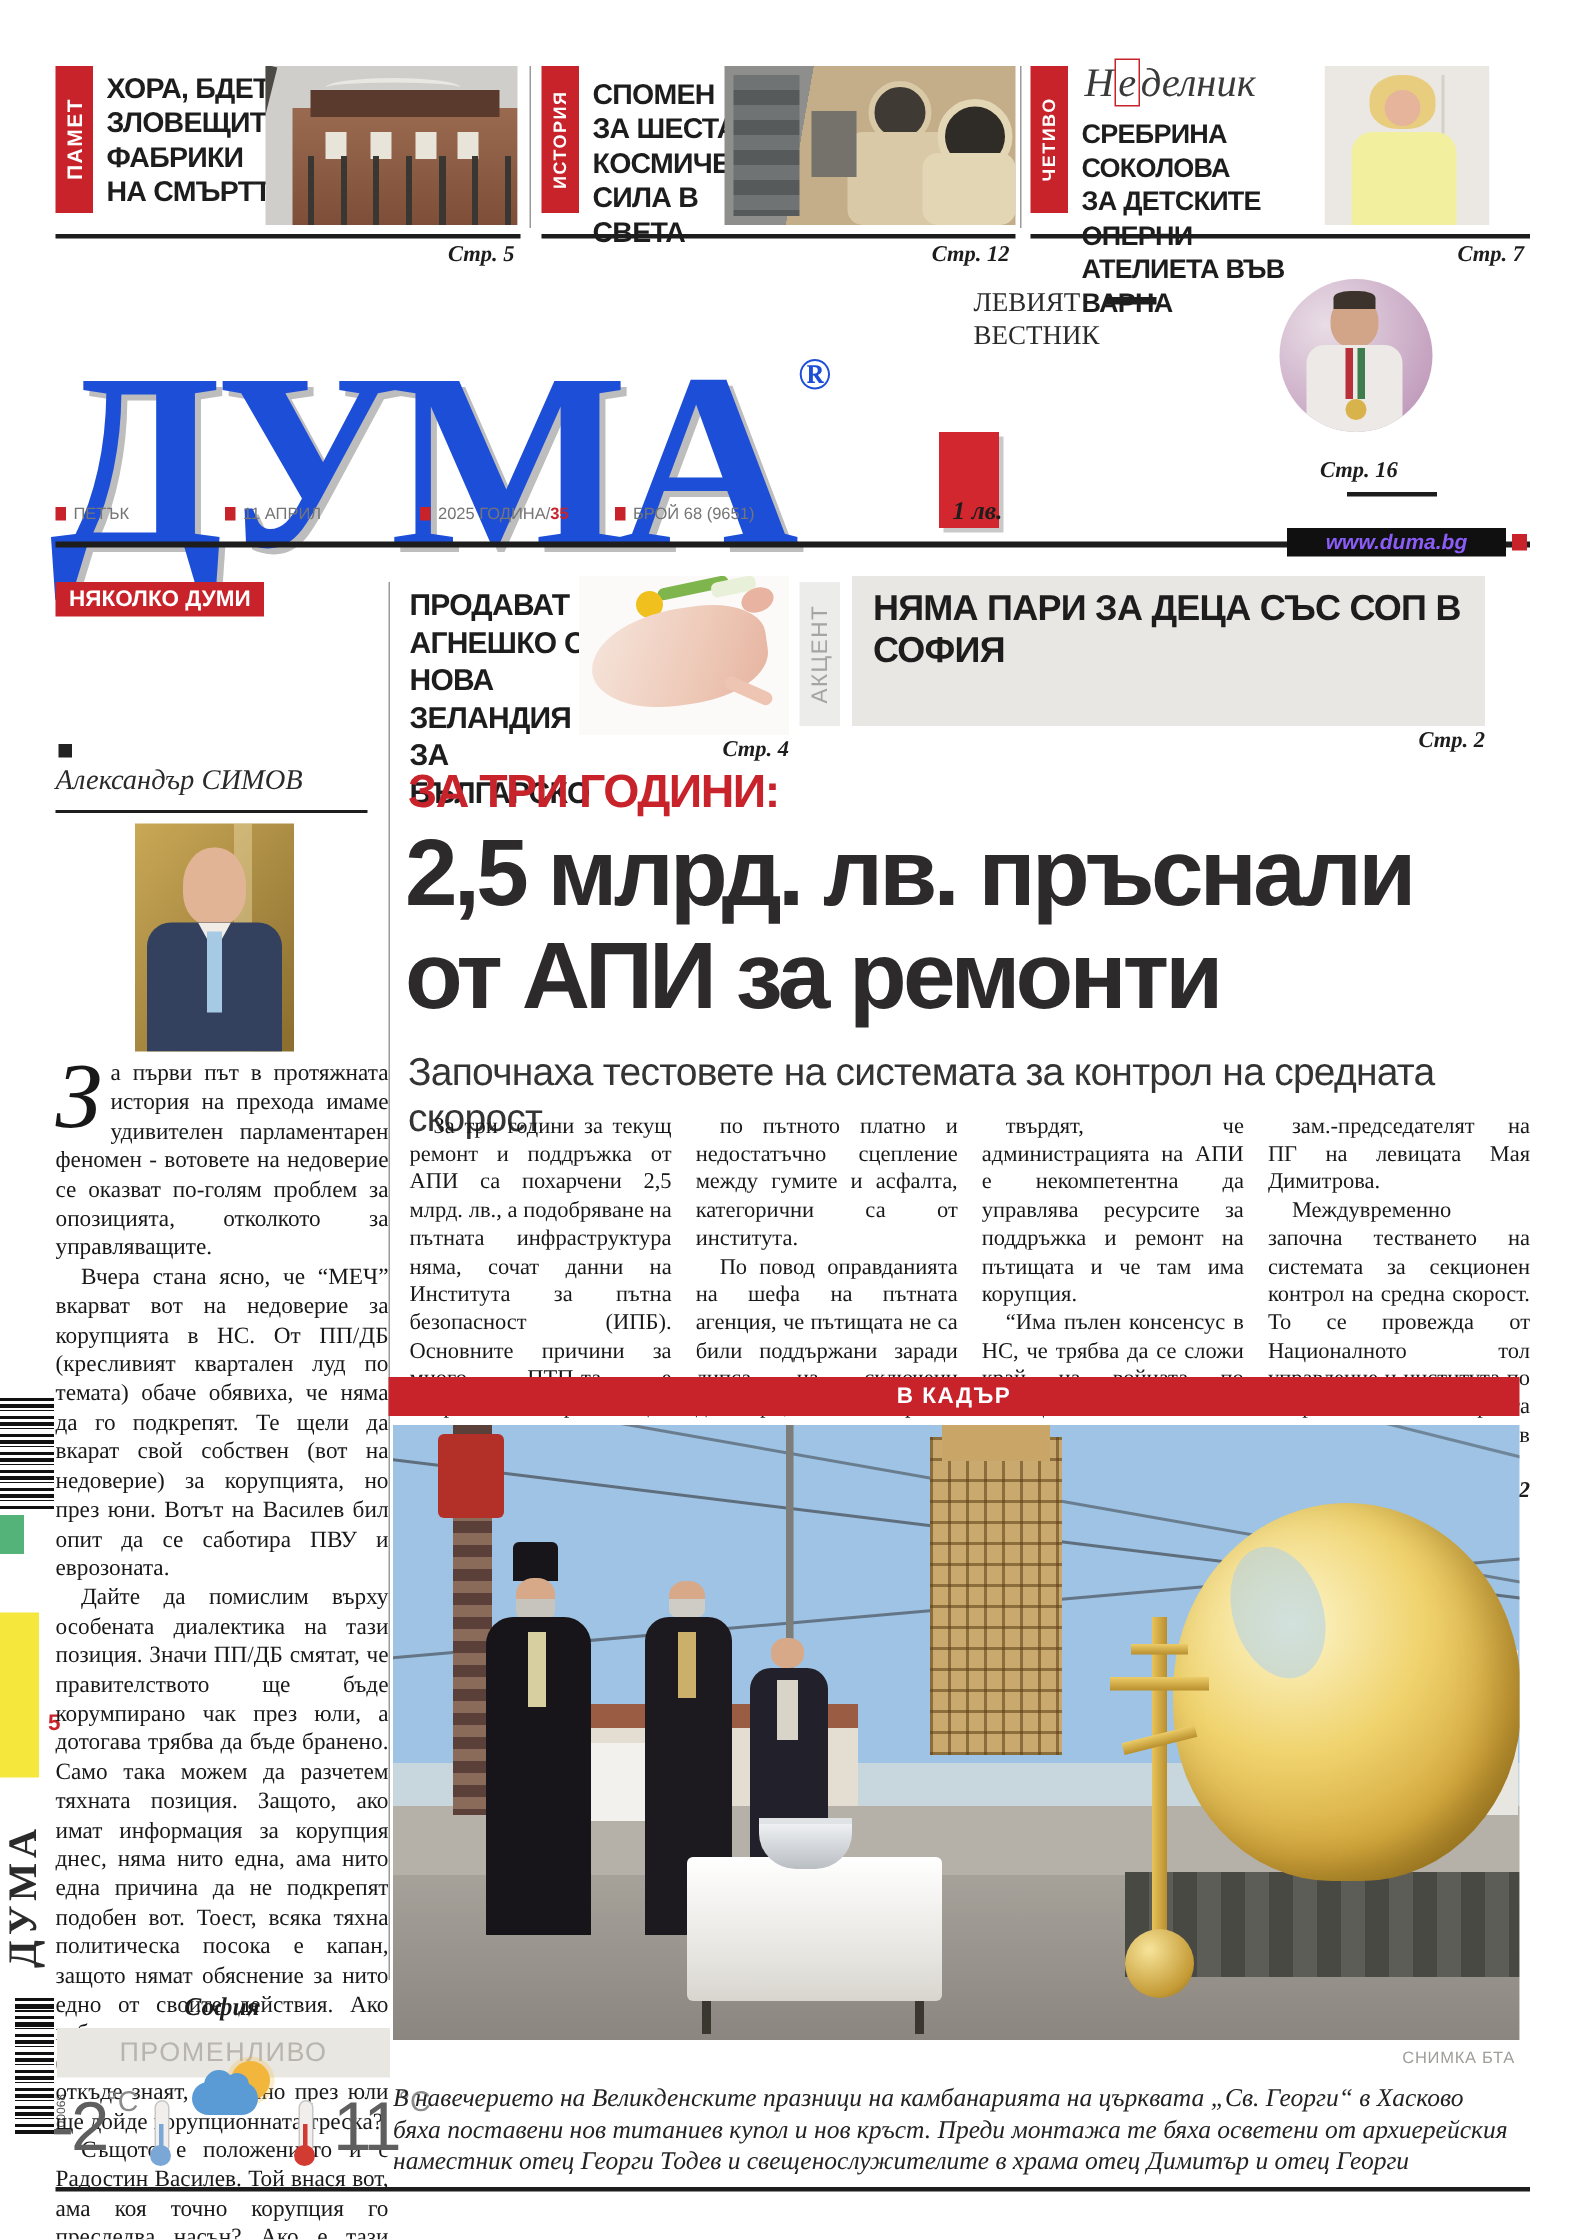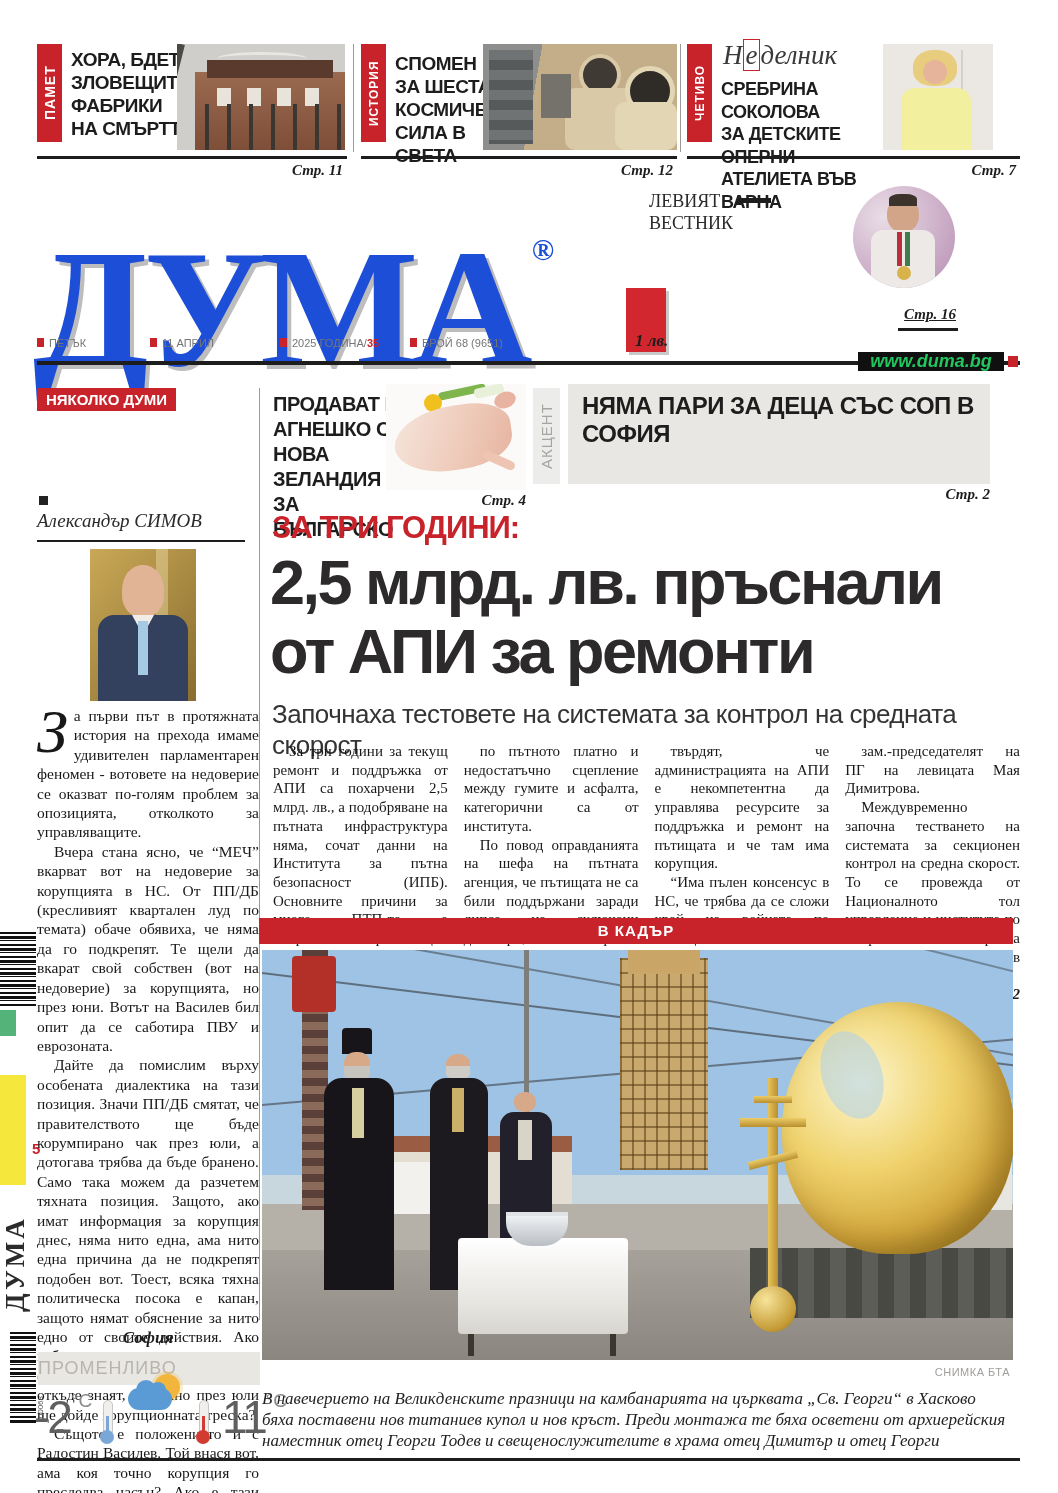--- a/index.html
+++ b/index.html
@@ -66,21 +66,21 @@
       <div class="abs" style="left:30px;top:16px;width:126px;height:18px;background:#5a3a2c;"></div>
       <div class="abs" style="left:40px;top:44px;width:14px;height:18px;background:#e8e4da;"></div>
       <div class="abs" style="left:70px;top:44px;width:14px;height:18px;background:#e8e4da;"></div>
       <div class="abs" style="left:100px;top:44px;width:14px;height:18px;background:#e8e4da;"></div>
       <div class="abs" style="left:128px;top:44px;width:14px;height:18px;background:#e8e4da;"></div>
       <div class="abs" style="left:0;top:0;width:8px;height:106px;background:#4c4a45;transform:rotate(14deg);transform-origin:top;"></div>
       <div class="abs" style="left:28px;top:60px;width:140px;height:46px;background:repeating-linear-gradient(90deg,#3a3732 0 4px,transparent 4px 22px);"></div>
       <div class="abs" style="left:40px;top:8px;width:90px;height:10px;border-top:3px solid #e9e7e2;border-radius:50%;"></div>
     </div>
     <div class="abs rule" style="left:0;top:112px;width:310px;height:3px;"></div>
-    <div class="abs pref" style="right:4px;top:118px;">Стр. 11</div>
+    <div class="abs pref" style="right:4px;top:118px;">Стр. 5</div>
   </div>
   <div class="abs thinline" style="left:353px;top:44px;width:1px;height:108px;"></div>
 
   <div class="abs" style="left:361px;top:44px;width:316px;height:132px;">
     <div class="abs vlab" style="left:0;top:0;width:25px;height:98px;font-size:12px;">ИСТОРИЯ</div>
     <div class="abs teaser-title" style="left:34px;top:8px;width:128px;">СПОМЕН
 ЗА ШЕСТАТА
 КОСМИЧЕСКА
 СИЛА В СВЕТА</div>
     <div class="abs photo" style="left:122px;top:0;width:194px;height:106px;background:linear-gradient(100deg,#8e8f8d 0 28%,#c4ad89 28%);">
@@ -124,36 +124,36 @@
 
   <div class="abs rule" style="left:737px;top:198px;width:34px;height:5px;"></div>
   <div class="abs photo" style="left:853px;top:186px;width:102px;height:102px;border-radius:50%;background:radial-gradient(circle at 30% 30%,#e9dde6,#b78cb2);">
     <div class="abs" style="left:34px;top:12px;width:32px;height:34px;border-radius:46%;background:#d2a589;"></div>
     <div class="abs" style="left:36px;top:8px;width:28px;height:12px;border-radius:40% 40% 0 0;background:#3c332c;"></div>
     <div class="abs" style="left:18px;top:44px;width:64px;height:58px;border-radius:12px 12px 0 0;background:#ece9e6;"></div>
     <div class="abs" style="left:44px;top:46px;width:5px;height:34px;background:#b8303a;"></div>
     <div class="abs" style="left:52px;top:46px;width:5px;height:34px;background:#3f7d4e;"></div>
     <div class="abs" style="left:44px;top:80px;width:14px;height:14px;border-radius:50%;background:#d8b24a;"></div>
   </div>
-  <div class="abs pref" style="left:880px;top:306px;width:76px;text-align:right;text-decoration:underline;">Стр. 16</div>
+  <div class="abs pref" style="left:880px;top:306px;width:76px;text-align:left;">Стр. 16</div>
   <div class="abs rule" style="left:898px;top:328px;width:60px;height:3px;"></div>
 
   <div class="abs" style="left:37px;top:335px;width:983px;height:22px;font-size:11px;color:#757575;">
     <span class="abs" style="left:0;top:3px;width:7px;height:9px;background:#c8232b;"></span>
     <span class="abs" style="left:12px;top:2px;">ПЕТЪК</span>
     <span class="abs" style="left:113px;top:3px;width:7px;height:9px;background:#c8232b;"></span>
     <span class="abs" style="left:125px;top:2px;">11 АПРИЛ</span>
     <span class="abs" style="left:243px;top:3px;width:7px;height:9px;background:#c8232b;"></span>
     <span class="abs" style="left:255px;top:2px;"><span>2025 ГОДИНА/</span><span style="color:#c8232b;font-weight:bold;">35</span></span>
     <span class="abs" style="left:373px;top:3px;width:7px;height:9px;background:#c8232b;"></span>
     <span class="abs" style="left:385px;top:2px;">БРОЙ 68 (9651)</span>
     <span class="abs serif" style="left:598px;top:-4px;font-style:italic;font-weight:bold;font-size:17px;color:#1d1d1d;">1 лв.</span>
   </div>
   <div class="abs rule" style="left:37px;top:361px;width:983px;height:4px;"></div>
-  <div class="abs" style="left:858px;top:352px;width:146px;height:19px;background:#101010;color:#22c55e;font-style:italic;font-weight:bold;font-size:18px;text-align:center;line-height:19px;">
+  <div class="abs" style="left:858px;top:352px;width:146px;height:19px;background:#101010;color:#8b5cf6;font-style:italic;font-weight:bold;font-size:14px;text-align:center;line-height:19px;">
     <span>www.duma.bg</span>
   </div>
   <div class="abs" style="left:1008px;top:356px;width:10px;height:11px;background:#c8232b;"></div>
 
   <div class="abs" style="left:37px;top:388px;background:#c8232b;color:#fff;font-weight:bold;font-size:15px;padding:3px 9px;">НЯКОЛКО ДУМИ</div>
   <div class="abs" style="left:39px;top:496px;width:9px;height:9px;background:#222;"></div>
   <div class="abs serif" style="left:37px;top:510px;font-style:italic;font-size:19px;color:#2a2a2a;">Александър СИМОВ</div>
   <div class="abs rule" style="left:37px;top:540px;width:208px;height:2px;"></div>
 
   <div class="abs photo" style="left:90px;top:549px;width:106px;height:152px;background:linear-gradient(130deg,#c9a856,#8a6d2f);">
@@ -166,21 +166,21 @@
 
   <div class="abs bodytext" style="left:37px;top:706px;width:222px;">
     <p class="first"><span class="dropcap">З</span><span>а първи път в протяжната история на прехода имаме удивителен парламентарен феномен - вотовете на недоверие се оказват по-голям проблем за опозицията, отколкото за управляващите.</span></p>
     <p>Вчера стана ясно, че “МЕЧ” вкарват вот на недоверие за корупцията в НС. От ПП/ДБ (кресливият квартален луд по темата) обаче обявиха, че няма да го подкрепят. Те щели да вкарат свой собствен (вот на недоверие) за корупцията, но през юни. Вотът на Василев бил опит да се саботира ПВУ и еврозоната.</p>
     <p>Дайте да помислим върху особената диалектика на тази позиция. Значи ПП/ДБ смятат, че правителството ще бъде корумпирано чак през юли, а дотогава трябва да бъде бранено. Само така можем да разчетем тяхната позиция. Защото, ако имат информация за корупция днес, няма нито една, ама нито една причина да не подкрепят подобен вот. Тоест, всяка тяхна политическа посока е капан, защото нямат обяснение за нито едно от своите действия. Ако кабинетът не е корумпиран днес (те нали няма да подкрепят вота), откъде знаят, че точно през юли ще дойде корупционната треска?</p>
     <p>Същото е положението и с Радостин Василев. Той внася вот, ама коя точно корупция го преследва насън? Ако е тази преди януари, правителството няма как да отговаря за нея. Ако е открил нови случаи, то защо мълча досега и се сети за вот, едва когато му е необходимо медийно внимание...</p>
 
   </div>
 
   <div class="abs serif" style="left:37px;top:1328px;width:222px;text-align:center;font-style:italic;font-weight:bold;font-size:17px;">София</div>
-  <div class="abs" style="left:38px;top:1352px;width:222px;background:#e9e7e2;color:#b9b5ae;font-size:18px;letter-spacing:1px;padding:6px 0;">ПРОМЕНЛИВО</div>
+  <div class="abs" style="left:38px;top:1352px;width:222px;background:#e9e7e2;color:#b9b5ae;font-size:18px;letter-spacing:1px;text-align:center;padding:6px 0;">ПРОМЕНЛИВО</div>
 
   <div class="abs tempnum" style="left:34px;top:1390px;"><span>-2</span><span class="tempdeg">°C</span></div>
   <div class="abs thermo" style="left:100px;top:1400px;">
     <div class="stem"></div>
       <div class="fill" style="background:#7ba7d7;"></div>
       <div class="bulb" style="background:#7ba7d7;"></div>
   </div>
   <div class="abs" style="left:126px;top:1372px;width:62px;height:50px;">
     <div class="abs" style="left:28px;top:2px;width:26px;height:26px;border-radius:50%;background:#f2b63c;box-shadow:0 0 0 3px rgba(242,182,60,.25);"></div>
     <div class="abs" style="left:2px;top:16px;width:44px;height:22px;border-radius:12px;background:#5b9bd5;"></div>

